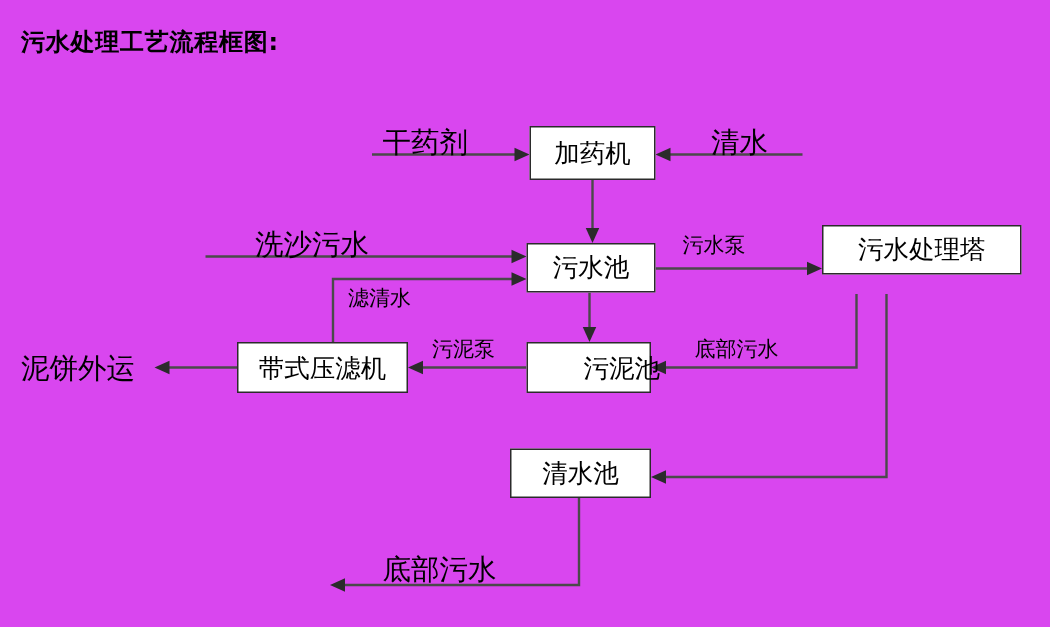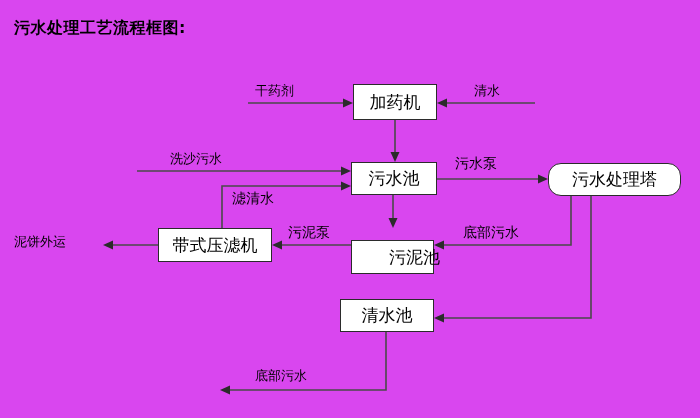--- a/index.html
+++ b/index.html
@@ -43,21 +43,21 @@
   .edge-label {
     position: absolute;
     font-size: 14px;
     color: #000000;
     white-space: nowrap;
     z-index: 4;
     background: transparent;
   }
   .free-label {
     position: absolute;
-    font-size: 13px;
+    font-size: 19px;
     color: #000000;
     white-space: nowrap;
     z-index: 4;
     text-align: right;
   }
   #wires {
     position: absolute;
     left: 0;
     top: 0;
     width: 700px;
@@ -121,29 +121,29 @@
   </svg>
 
   <div class="node" style="left:353px; top:84px; width:84px; height:36px;">
     <span>加药机</span>
   </div>
 
   <div class="node" style="left:351px; top:162px; width:86px; height:33px;">
     <span>污水池</span>
   </div>
 
-  <div class="node" style="left:548px; top:163px; width:133px; height:33px;border-radius:13px;">
+  <div class="node" style="left:548px; top:150px; width:133px; height:33px;">
     <span>污水处理塔</span>
   </div>
 
   <div class="node" style="left:158px; top:228px; width:114px; height:34px;text-align:center;">
     <span>带式压滤机</span>
   </div>
 
-  <div class="node" style="left:351px; top:240px; width:83px; height:34px;padding-left:44px;">
+  <div class="node" style="left:351px; top:228px; width:83px; height:34px;padding-left:44px;">
     <span>污泥池</span>
   </div>
 
   <div class="node" style="left:340px; top:299px; width:94px; height:33px;">
     <span>清水池</span>
   </div>
 
   <div class="free-label" style="left:255px; top:82px;">干药剂</div>
 
   <div class="free-label" style="left:474px; top:82px;">清水</div>

